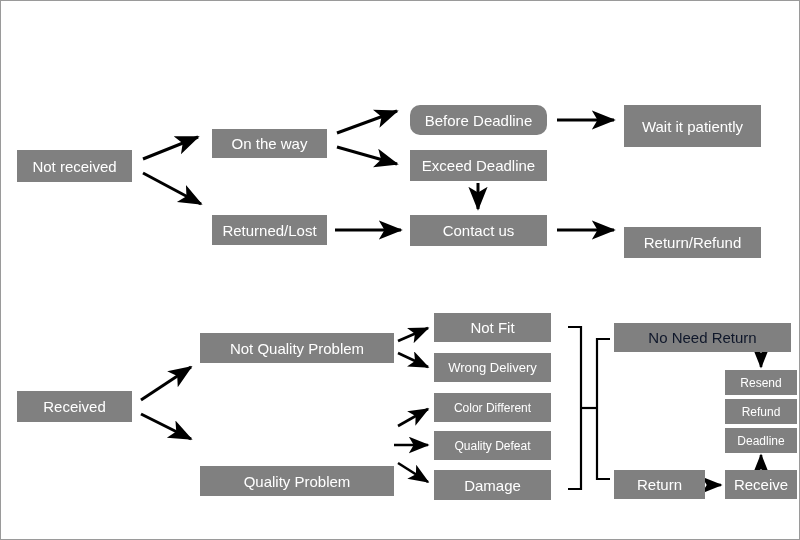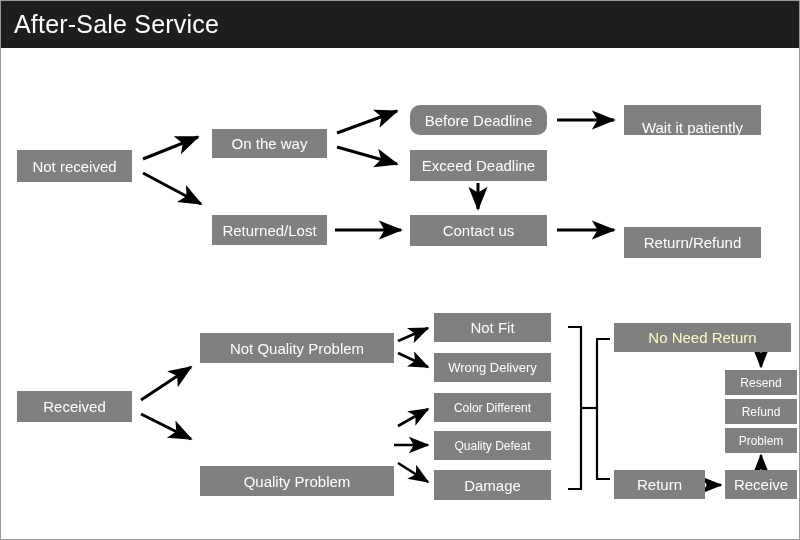--- a/index.html
+++ b/index.html
@@ -62,23 +62,20 @@
     overflow: hidden;
   }
   .node.small { font-size: 12px; }
   .node.tiny  { font-size: 13px; }
 </style>
 </head>
 <body>
 
 <div id="screen">
 
-  <div id="title-bar">
-    <div id="title-text">After-Sale Service</div>
-  </div>
 
   <div id="canvas"></div>
 
   <svg id="arrow-layer" viewBox="0 0 800 540" width="800" height="540" xmlns="http://www.w3.org/2000/svg">
     <defs>
       <marker id="ah" markerWidth="9" markerHeight="9" refX="7.4" refY="3.2" orient="auto" markerUnits="strokeWidth">
         <path d="M0,0 L8,3.2 L0,6.4 L1.9,3.2 z" fill="#000000"></path>
       </marker>
       <marker id="ah-sm" markerWidth="9" markerHeight="9" refX="7.4" refY="3.2" orient="auto" markerUnits="strokeWidth">
         <path d="M0,0 L8,3.2 L0,6.4 L1.9,3.2 z" fill="#000000"></path>
@@ -144,21 +141,21 @@
       </div>
       <div class="node" style="left: 409px; top: 104px; width: 137px; height: 30px; background: rgb(128, 128, 128); color: rgb(255, 255, 255); border-radius: 10px;">
         <span>Before Deadline</span>
       </div>
       <div class="node" style="left: 409px; top: 149px; width: 137px; height: 31px; background: rgb(128, 128, 128); color: rgb(255, 255, 255);">
         <span>Exceed Deadline</span>
       </div>
       <div class="node" style="left: 409px; top: 214px; width: 137px; height: 31px; background: rgb(128, 128, 128); color: rgb(255, 255, 255);">
         <span>Contact us</span>
       </div>
-      <div class="node" style="left: 623px; top: 104px; width: 137px; height: 30px; background: rgb(128, 128, 128); color: rgb(255, 255, 255); align-items: flex-end;">
+      <div class="node" style="left: 623px; top: 104px; width: 137px; height: 42px; background: rgb(128, 128, 128); color: rgb(255, 255, 255);">
         <span>Wait it patiently</span>
       </div>
       <div class="node" style="left: 623px; top: 214px; width: 137px; height: 31px; background: rgb(128, 128, 128); color: rgb(255, 255, 255); margin-top: 12px;">
         <span>Return/Refund</span>
       </div>
       <div class="node" style="left: 16px; top: 390px; width: 115px; height: 31px; background: rgb(128, 128, 128); color: rgb(255, 255, 255);">
         <span>Received</span>
       </div>
       <div class="node" style="left: 199px; top: 332px; width: 194px; height: 30px; background: rgb(128, 128, 128); color: rgb(255, 255, 255);">
         <span>Not Quality Problem</span>
@@ -174,31 +171,31 @@
       </div>
       <div class="node small" style="left: 433px; top: 392px; width: 117px; height: 29px; background: rgb(128, 128, 128); color: rgb(255, 255, 255);">
         <span>Color Different</span>
       </div>
       <div class="node small" style="left: 433px; top: 430px; width: 117px; height: 29px; background: rgb(128, 128, 128); color: rgb(255, 255, 255);">
         <span>Quality Defeat</span>
       </div>
       <div class="node" style="left: 433px; top: 469px; width: 117px; height: 30px; background: rgb(128, 128, 128); color: rgb(255, 255, 255);">
         <span>Damage</span>
       </div>
-      <div class="node" style="left: 613px; top: 322px; width: 177px; height: 29px; background: rgb(128, 128, 128); color: #fef9c3;">
+      <div class="node" style="left: 613px; top: 322px; width: 177px; height: 29px; background: rgb(128, 128, 128); color: #0f172a;">
         <span>No Need Return</span>
       </div>
       <div class="node small" style="left: 724px; top: 369px; width: 72px; height: 25px; background: rgb(128, 128, 128); color: rgb(255, 255, 255);">
         <span>Resend</span>
       </div>
       <div class="node small" style="left: 724px; top: 398px; width: 72px; height: 25px; background: rgb(128, 128, 128); color: rgb(255, 255, 255);">
         <span>Refund</span>
       </div>
       <div class="node small" style="left: 724px; top: 427px; width: 72px; height: 25px; background: rgb(128, 128, 128); color: rgb(255, 255, 255);">
-        <span>Problem</span>
+        <span>Deadline</span>
       </div>
       <div class="node" style="left: 613px; top: 469px; width: 91px; height: 29px; background: rgb(128, 128, 128); color: rgb(255, 255, 255);">
         <span>Return</span>
       </div>
       <div class="node" style="left: 724px; top: 469px; width: 72px; height: 29px; background: rgb(128, 128, 128); color: rgb(255, 255, 255);">
         <span>Receive</span>
       </div>
     </div>
 
 </div>

